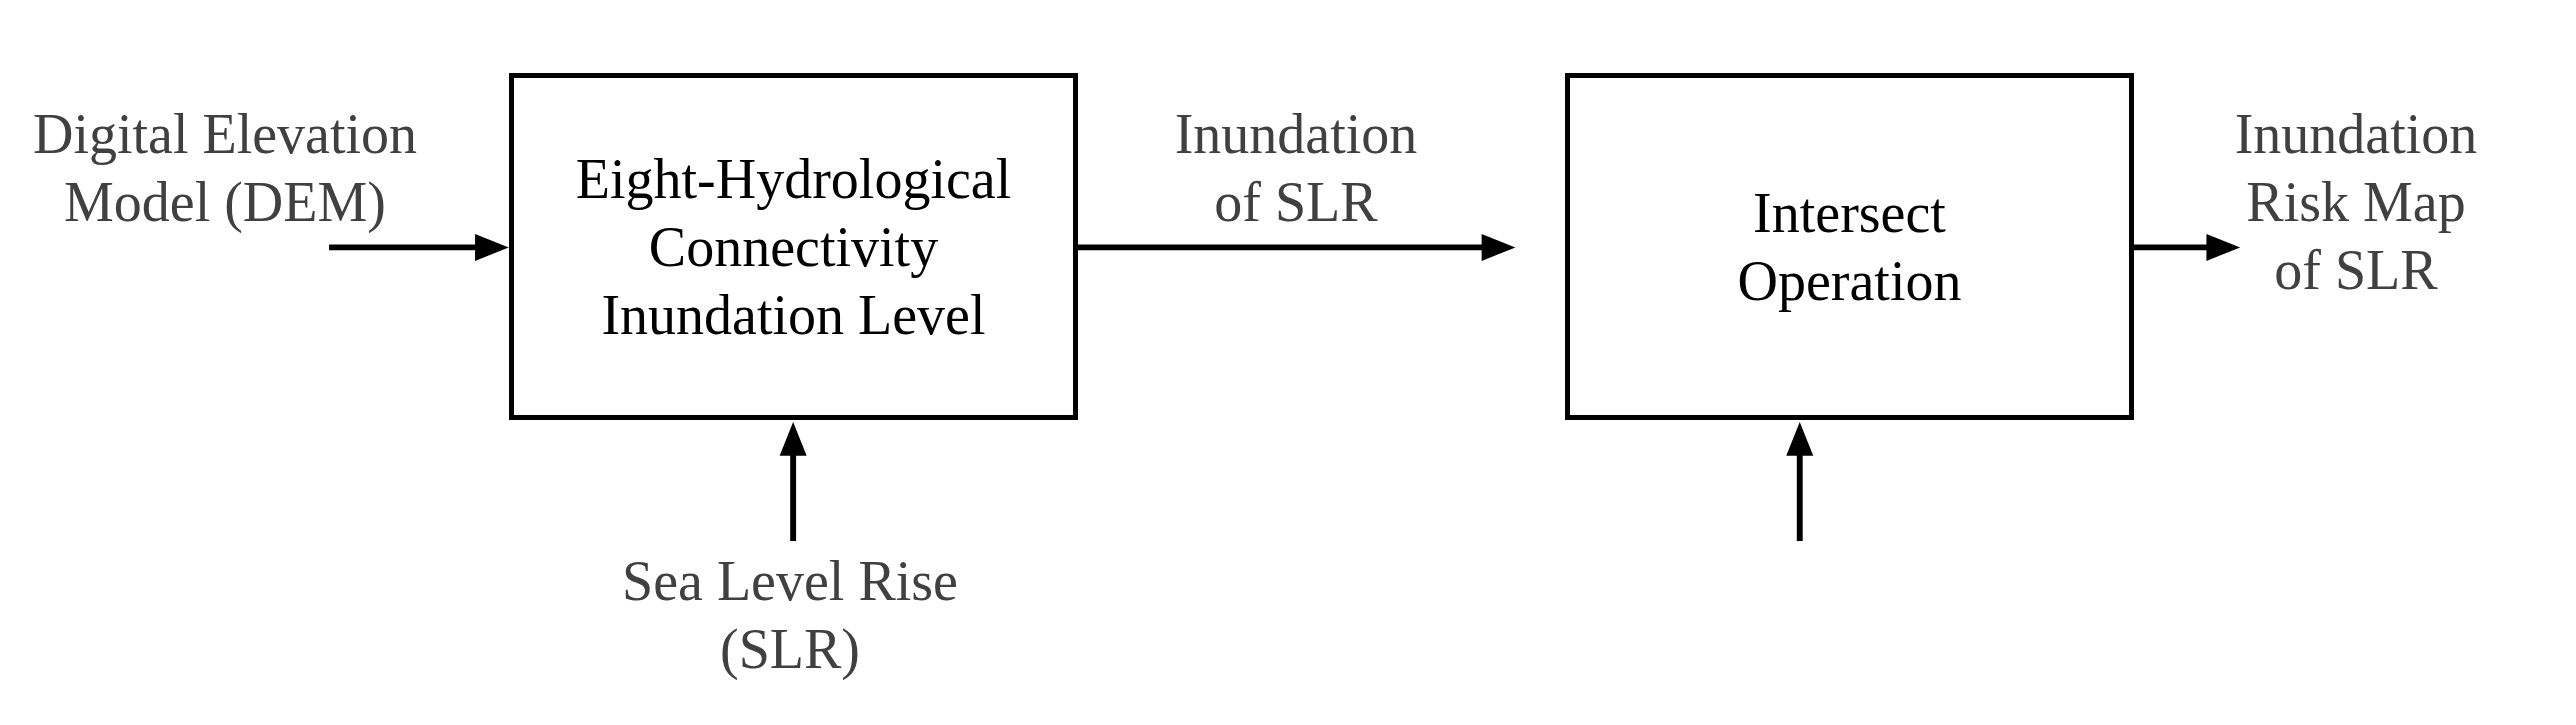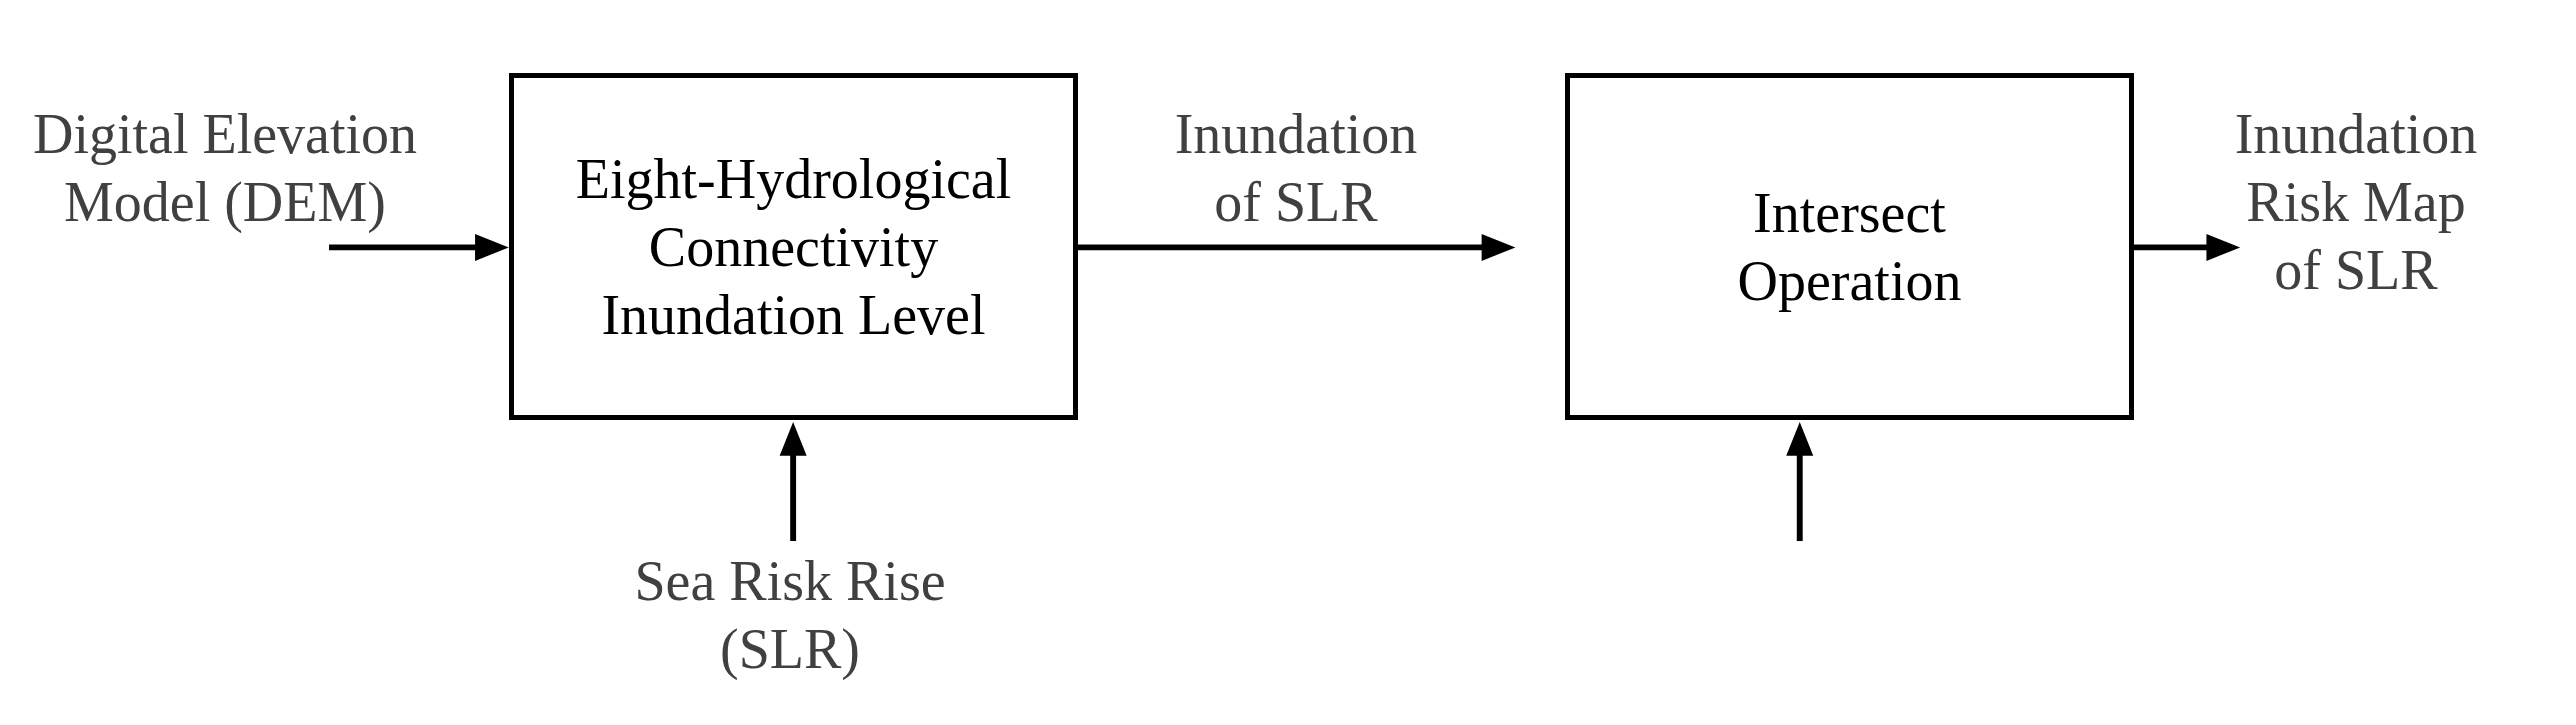--- a/index.html
+++ b/index.html
@@ -100,18 +100,18 @@
 of SLR</div>
 
   <div class="box pos-box2">
     <div class="box-text">Intersect
 Operation</div>
   </div>
 
   <div class="label pos-riskmap">Inundation
 Risk Map of SLR</div>
 
-  <div class="label pos-slr">Sea Risk Rise
+  <div class="label pos-slr">Sea Level Rise
 (SLR)</div>
 
 
 </div>
 
 
 </body></html>

